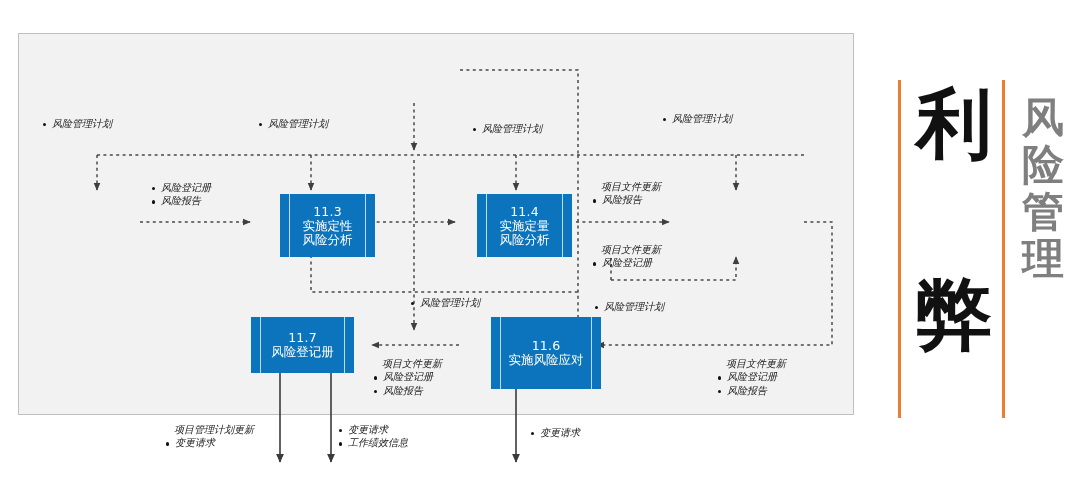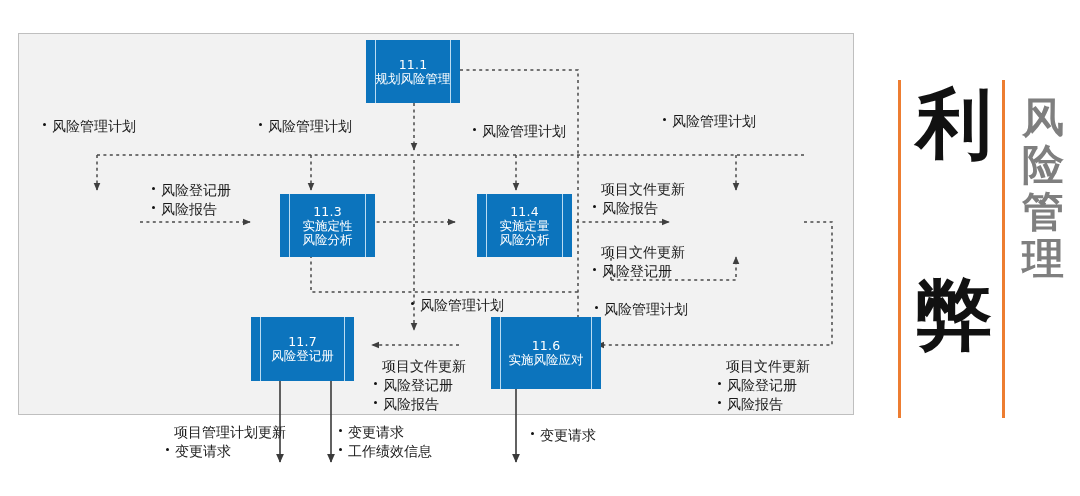--- a/index.html
+++ b/index.html
@@ -41,25 +41,26 @@
     position:absolute;top:0;bottom:0;width:1px;background:#BBDCF2;
   }
   .pbox .inner-l{left:9px;}
   .pbox .inner-r{right:9px;}
   .pbox .num{font-size:12.5px;font-weight:400;letter-spacing:.2px;position:relative;z-index:2;}
   .pbox .nm{font-size:12.5px;font-weight:400;position:relative;z-index:2;white-space:nowrap;}
 
   
   .note{
     position:absolute;
-    font-size:14px;
+    font-size:10px;
     color:#1a1a1a;
     line-height:1.34;
     white-space:nowrap;
     z-index:5;
+    font-style:italic;
   }
   .note .hdr{display:block;padding-left:8px;}
   .note .li{display:block;position:relative;padding-left:9px;}
   .note .li::before{
     content:"";position:absolute;left:0;top:6px;
     width:3.4px;height:3.4px;border-radius:50%;background:#111;
   }
 
   
   .banner{position:absolute;left:880px;top:80px;width:200px;height:340px;}
@@ -135,26 +136,20 @@
       <path d="M459,345 L372,345" marker-end="url(#ah)"></path>
     </g>
 
     <g stroke="#3a3a3a" stroke-width="1.6" fill="none">
       <path d="M280,372 L280,462" marker-end="url(#ahb)"></path>
       <path d="M331,372 L331,462" marker-end="url(#ahb)"></path>
       <path d="M516,372 L516,462" marker-end="url(#ahb)"></path>
     </g>
   </svg>
 
-  <div class="pbox" style="left:366px;top:40px;width:94px;height:63px;">
-    <span class="inner-l"></span>
-    <span class="inner-r"></span>
-    <span class="num">11.1</span>
-    <span class="nm">规划风险管理</span>
-  </div>
 
 
   <div class="pbox" style="left:256px;top:194px;width:95px;height:63px;margin-left:24px;">
     <span class="inner-l"></span>
     <span class="inner-r"></span>
     <span class="num">11.3</span>
     <span class="nm">实施定性</span>
     <span class="nm">风险分析</span>
   </div>
 
@@ -167,21 +162,21 @@
   </div>
 
 
   <div class="pbox" style="left:491px;top:317px;width:110px;height:72px;">
     <span class="inner-l"></span>
     <span class="inner-r"></span>
     <span class="num">11.6</span>
     <span class="nm">实施风险应对</span>
   </div>
 
-  <div class="pbox" style="left:251px;top:317px;width:103px;height:64px;text-align:center;">
+  <div class="pbox" style="left:251px;top:317px;width:103px;height:56px;text-align:center;">
     <span class="inner-l"></span>
     <span class="inner-r"></span>
     <span class="num">11.7</span>
     <span class="nm">风险登记册</span>
   </div>
 
   <div class="note" style="left:43px;top:117px;">
     <span class="li">风险管理计划</span>
   </div>
 

